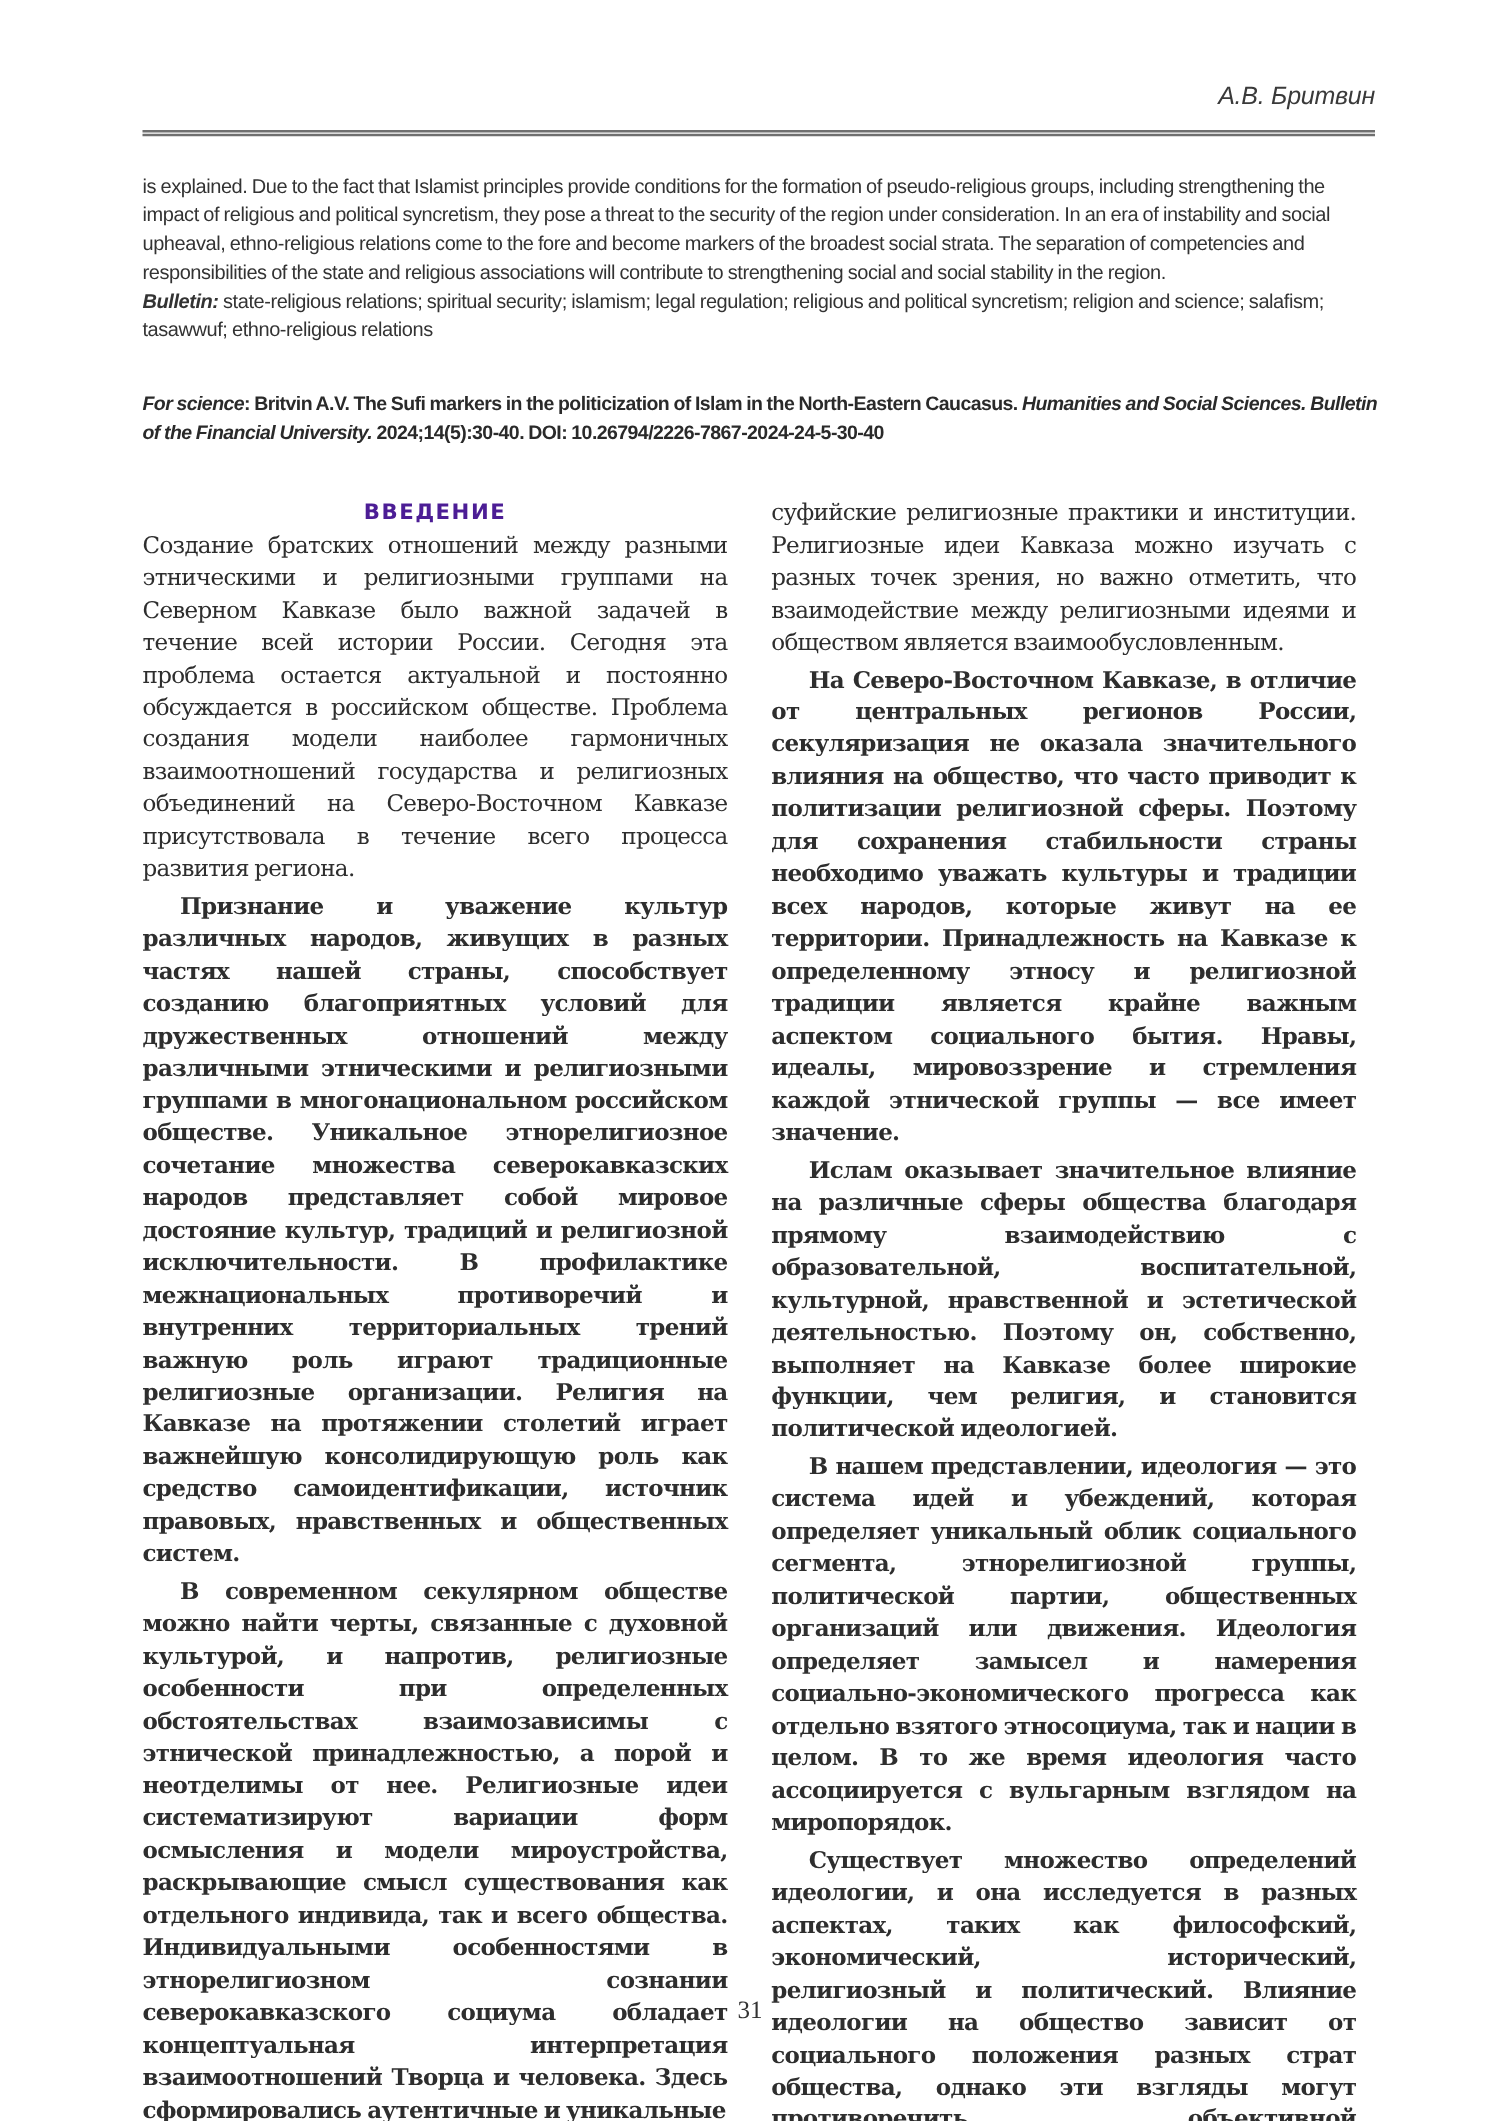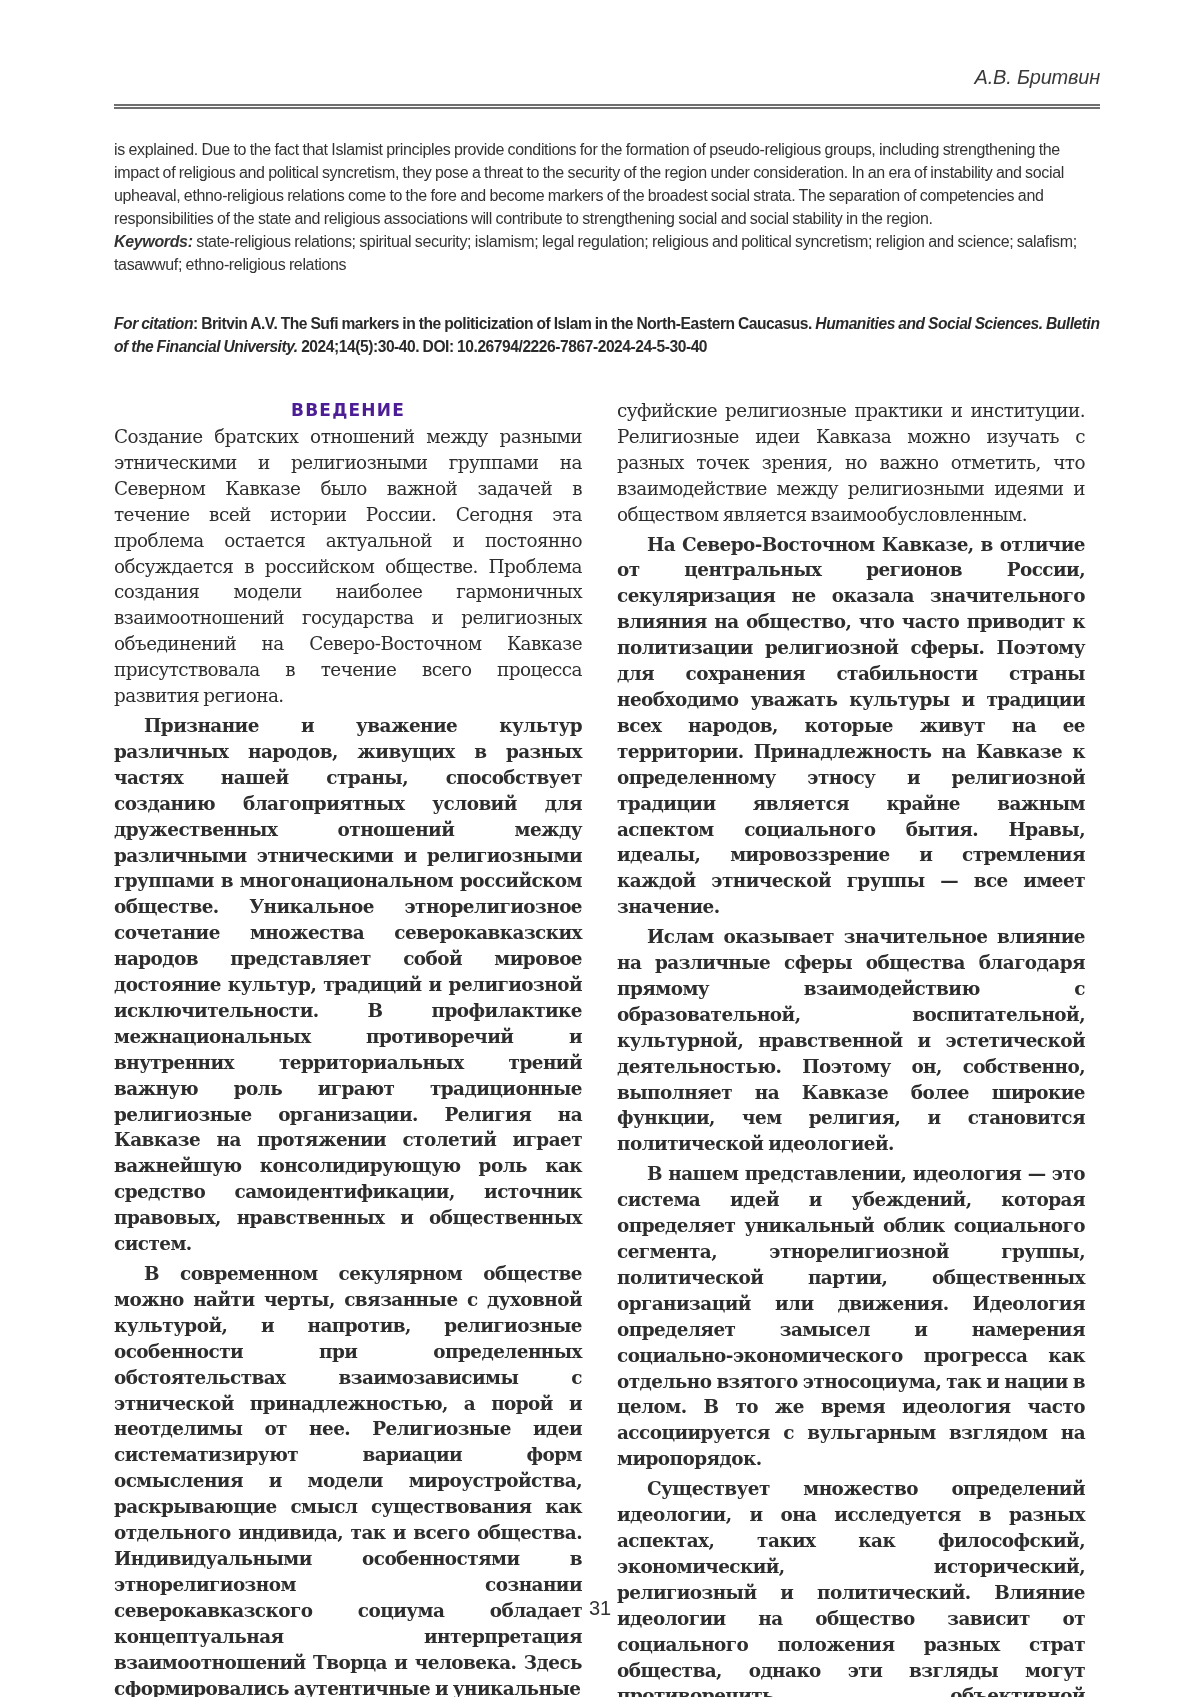--- a/index.html
+++ b/index.html
@@ -43,37 +43,37 @@
     .col p.indent { text-indent: 30px; margin-top: 4px; font-weight: bold; }
     .col p.first { margin-top: 0; }
     .section-title {
       font-family: "DejaVu Sans", sans-serif; font-weight: bold; font-size: 17px;
       letter-spacing: 1.2px; text-align: center; line-height: 24px; margin: 0 0 2px 0;
       color: #4c1d95;
     }
 
     .page-number {
       position: absolute; left: 0; width: 1200px; top: 1597px; text-align: center;
-      font-family: Liberation Sans, sans-serif; font-size: 20px; color: #333;
+      font-family: Liberation Serif, serif; font-size: 20px; color: #333;
     }
   </style>
 </head>
 <body>
 
 <div class="page">
 
   <div class="running-head">А.В. Бритвин</div>
   <div class="head-rule"></div>
 
   <div class="abstract">
     <p>is explained. Due to the fact that Islamist principles provide conditions for the formation of pseudo-religious groups, including strengthening the impact of religious and political syncretism, they pose a threat to the security of the region under consideration. In an era of instability and social upheaval, ethno-religious relations come to the fore and become markers of the broadest social strata. The separation of competencies and responsibilities of the state and religious associations will contribute to strengthening social and social stability in the region.</p>
-    <p><span class="kw-label">Keywords:</span><span> state-religious relations; spiritual security; islamism; legal regulation; religious and political syncretism; religion and science; salafism; tasawwuf; ethno-religious relations</span></p>
+    <p><span class="kw-label">Bulletin:</span><span> state-religious relations; spiritual security; islamism; legal regulation; religious and political syncretism; religion and science; salafism; tasawwuf; ethno-religious relations</span></p>
   </div>
 
-  <div class="citation"><span class="it">For citation</span><span>: </span><span>Britvin A.V. The Sufi markers in the politicization of Islam in the North-Eastern Caucasus. </span><span class="it">Humanities and Social Sciences. Bulletin of the Financial University.</span><span> 2024;14(5):30-40. DOI: 10.26794/2226-7867-2024-24-5-30-40</span></div>
+  <div class="citation"><span class="it">For science</span><span>: </span><span>Britvin A.V. The Sufi markers in the politicization of Islam in the North-Eastern Caucasus. </span><span class="it">Humanities and Social Sciences. Bulletin of the Financial University.</span><span> 2024;14(5):30-40. DOI: 10.26794/2226-7867-2024-24-5-30-40</span></div>
 
   <div class="col col-left">
     <div class="section-title">ВВЕДЕНИЕ</div>
     <p class="first">Создание братских отношений между разными этническими и религиозными группами на Северном Кавказе было важной задачей в течение всей истории России. Сегодня эта проблема остается актуальной и постоянно обсуждается в российском обществе. Проблема создания модели наиболее гармоничных взаимоотношений государства и религиозных объединений на Северо-Восточном Кавказе присутствовала в течение всего процесса развития региона.</p>
     <p class="indent">Признание и уважение культур различных народов, живущих в разных частях нашей страны, способствует созданию благоприятных условий для дружественных отношений между различными этническими и религиозными группами в многонациональном российском обществе. Уникальное этнорелигиозное сочетание множества северокавказских народов представляет собой мировое достояние культур, традиций и религиозной исключительности. В профилактике межнациональных противоречий и внутренних территориальных трений важную роль играют традиционные религиозные организации. Религия на Кавказе на протяжении столетий играет важнейшую консолидирующую роль как средство самоидентификации, источник правовых, нравственных и общественных систем.</p>
     <p class="indent">В современном секулярном обществе можно найти черты, связанные с духовной культурой, и напротив, религиозные особенности при определенных обстоятельствах взаимозависимы с этнической принадлежностью, а порой и неотделимы от нее. Религиозные идеи систематизируют вариации форм осмысления и модели мироустройства, раскрывающие смысл существования как отдельного индивида, так и всего общества. Индивидуальными особенностями в этнорелигиозном сознании северокавказского социума обладает концептуальная интерпретация взаимоотношений Творца и человека. Здесь сформировались аутентичные и уникальные</p>
   </div>
 
   <div class="col col-right">
     <p class="first">суфийские религиозные практики и институции. Религиозные идеи Кавказа можно изучать с разных точек зрения, но важно отметить, что взаимодействие между религиозными идеями и обществом является взаимообусловленным.</p>

